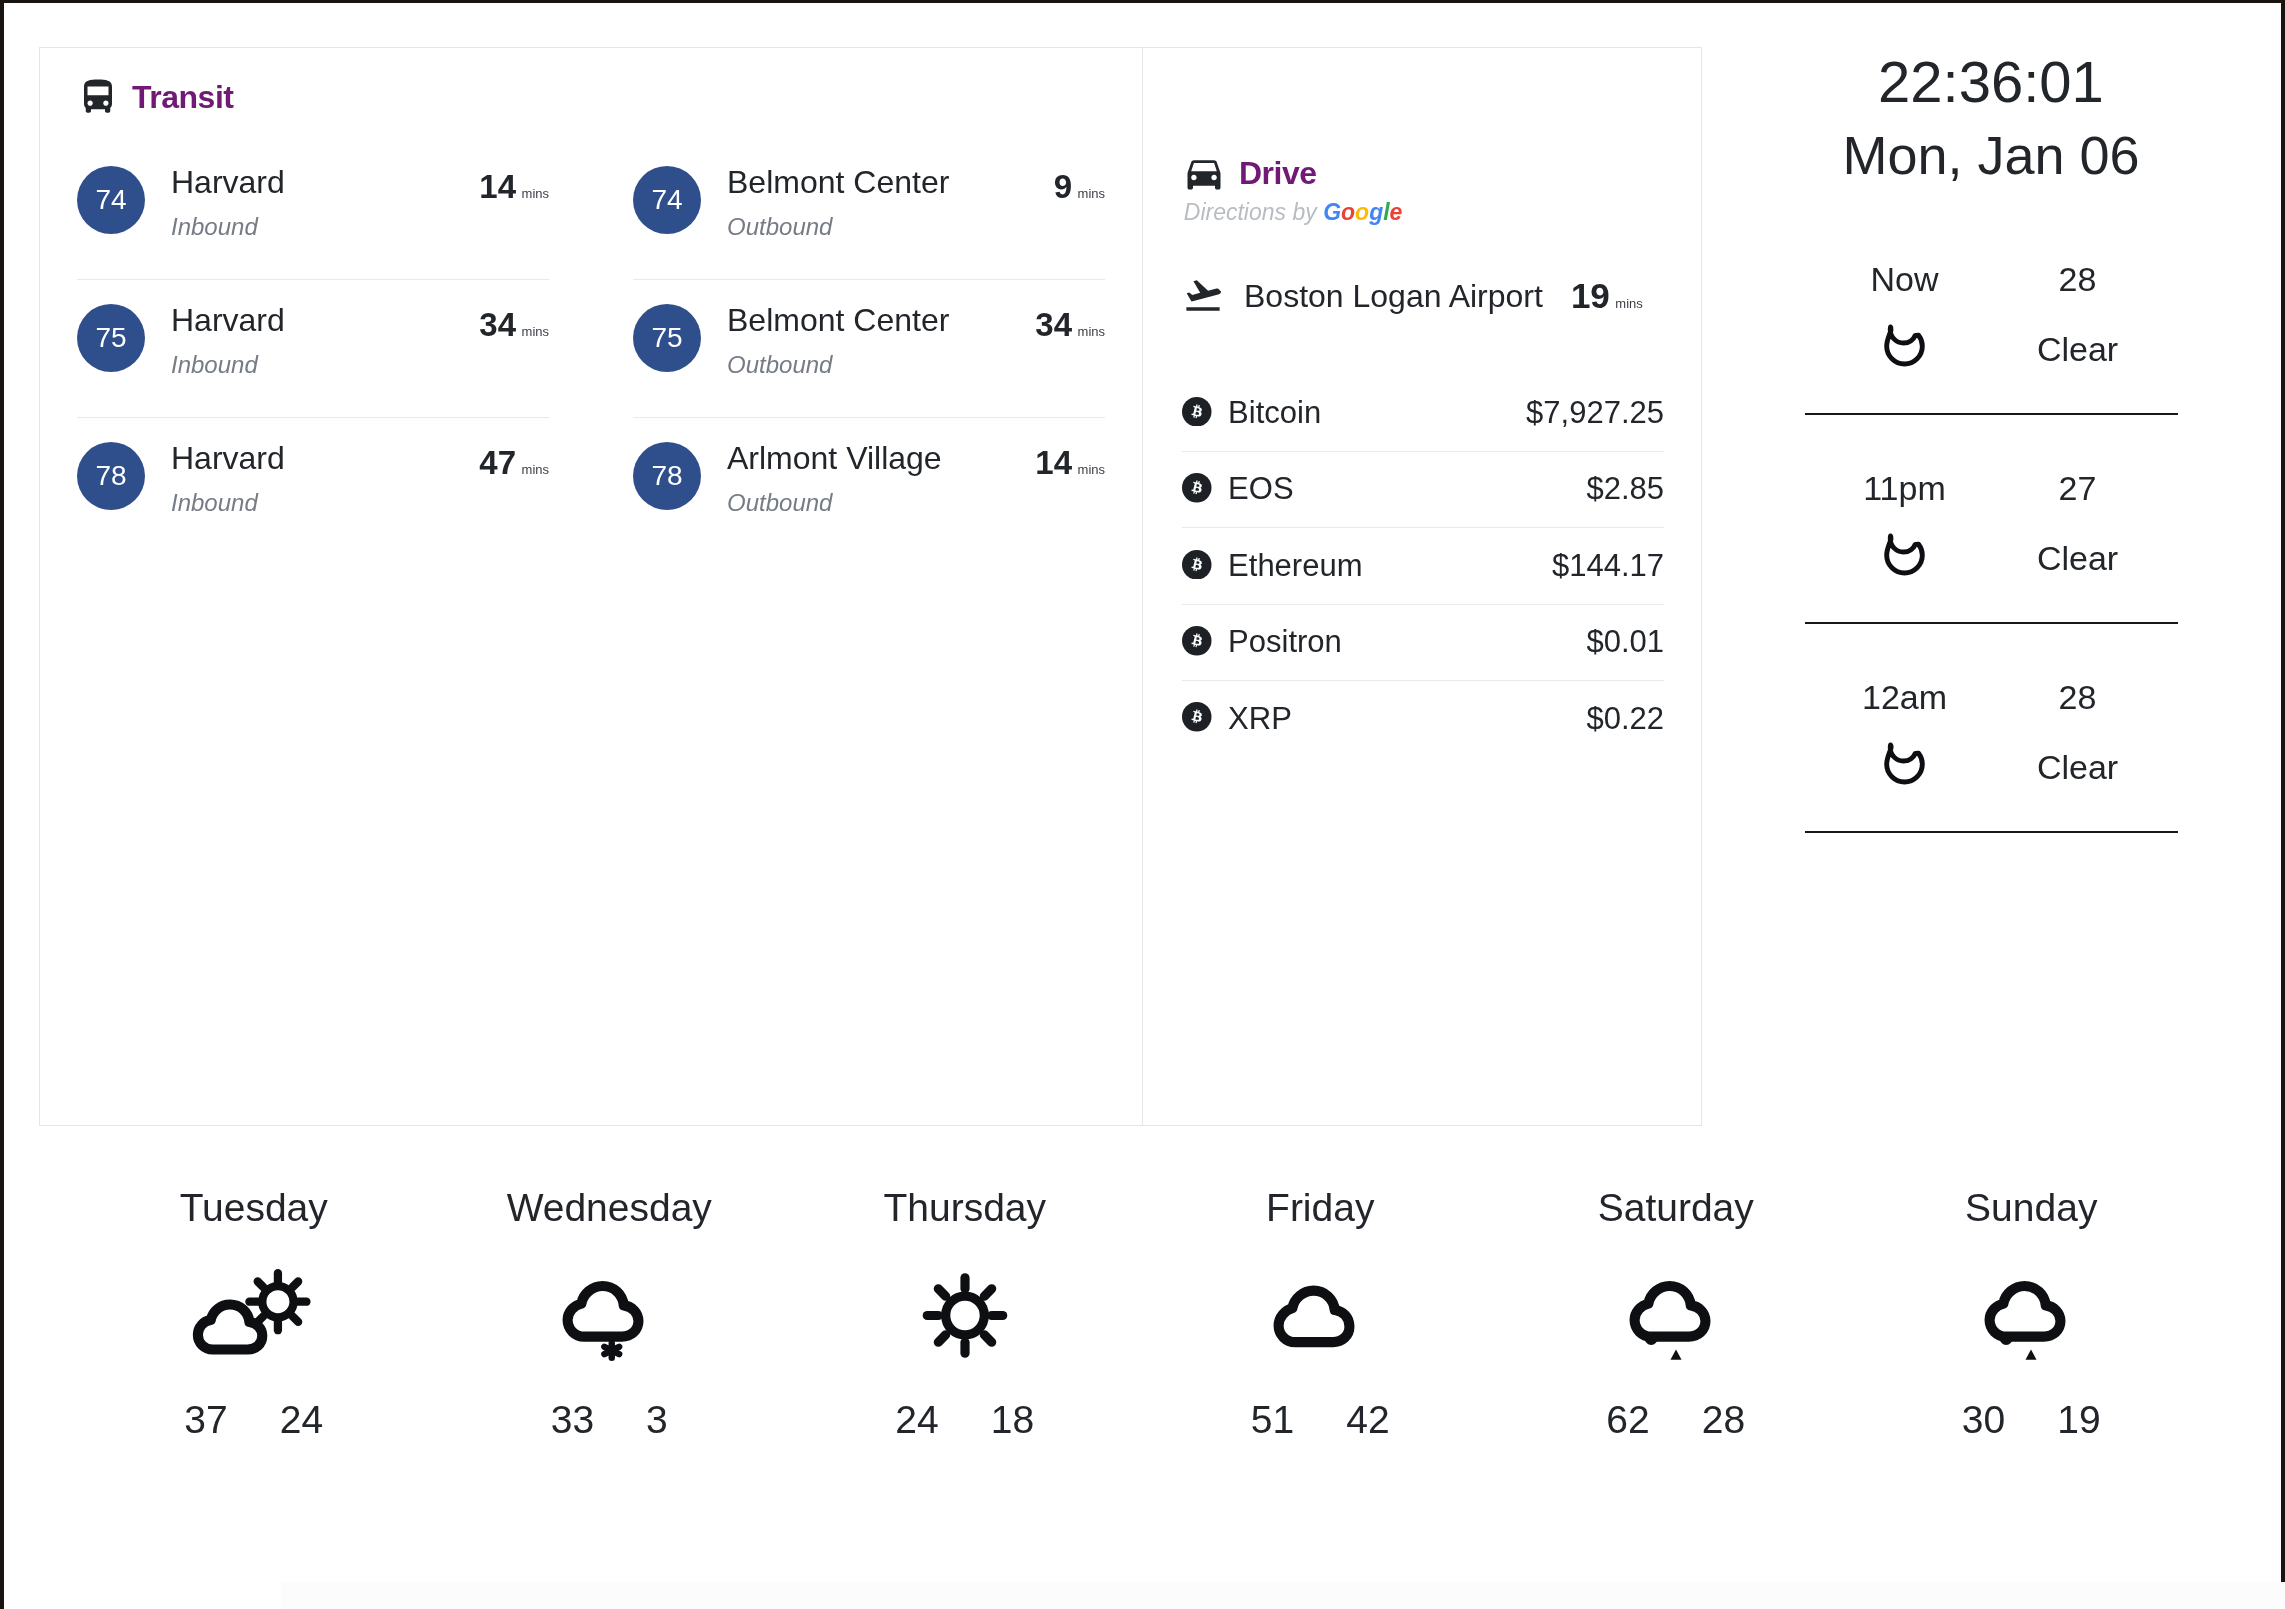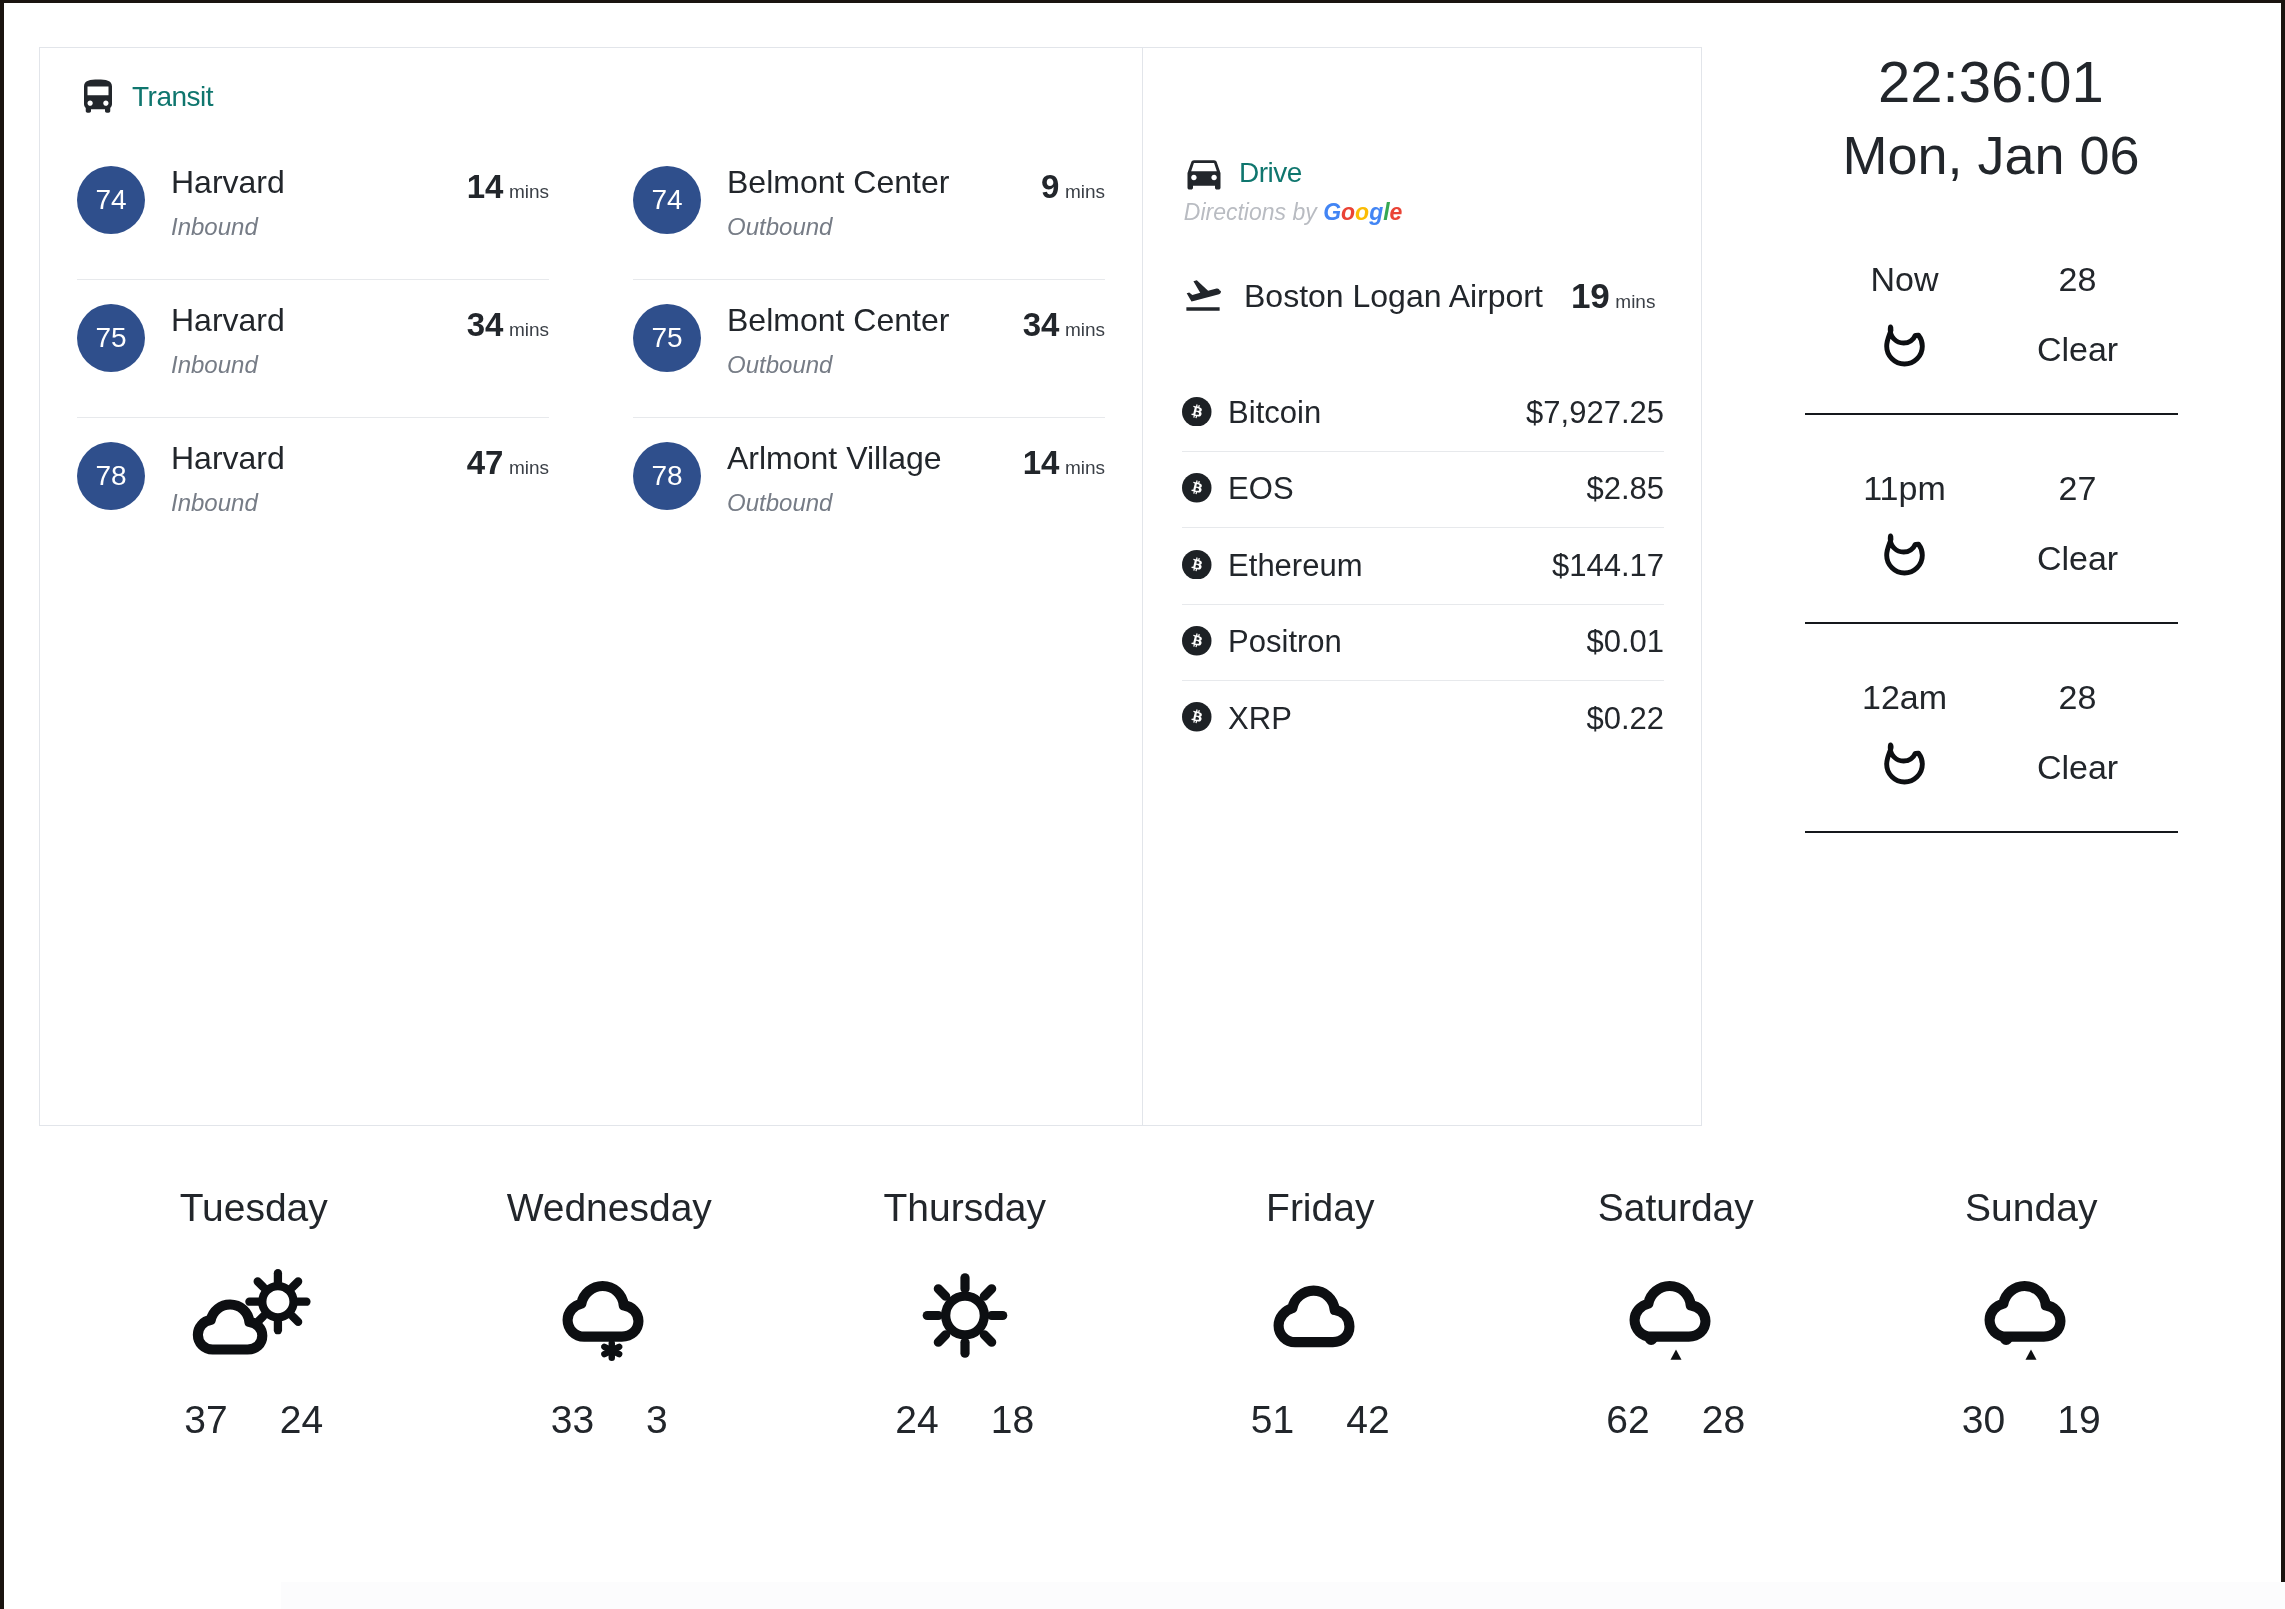--- a/index.html
+++ b/index.html
@@ -60,24 +60,24 @@
   .section-head {
     display: flex;
     align-items: center;
     gap: 13px;
   }
   .section-head .heading-icon {
     display: block;
     line-height: 0;
   }
   .section-title {
-    font-size: 28px;
-    font-weight: 400;
+    font-size: 32px;
+    font-weight: 700;
     letter-spacing: -0.5px;
-    color: #0f766e;
+    color: #701a75;
     white-space: nowrap;
   }
 
   .attribution {
     margin-top: 3.7px;
     margin-left: 1.8px;
     font-size: 23px;
     font-style: italic;
     color: #b9bcc2;
     white-space: nowrap;
@@ -134,21 +134,21 @@
     font-style: italic;
     color: #767c86;
   }
 
   .transit-eta {
     flex: 0 0 auto;
     padding-top: 5.5px;
     white-space: nowrap;
   }
   .eta-num { font-size: 33px; font-weight: 700; color: #22262b; }
-  .eta-unit { font-size: 19px; color: #3a3f46; margin-left: 5.5px; }
+  .eta-unit { font-size: 13px; color: #3a3f46; margin-left: 5.5px; }
 
   
   .drive-dest-row {
     margin-top: 48px;
     display: flex;
     align-items: center;
   }
   .drive-dest-name {
     font-size: 32px;
     color: #22262b;

